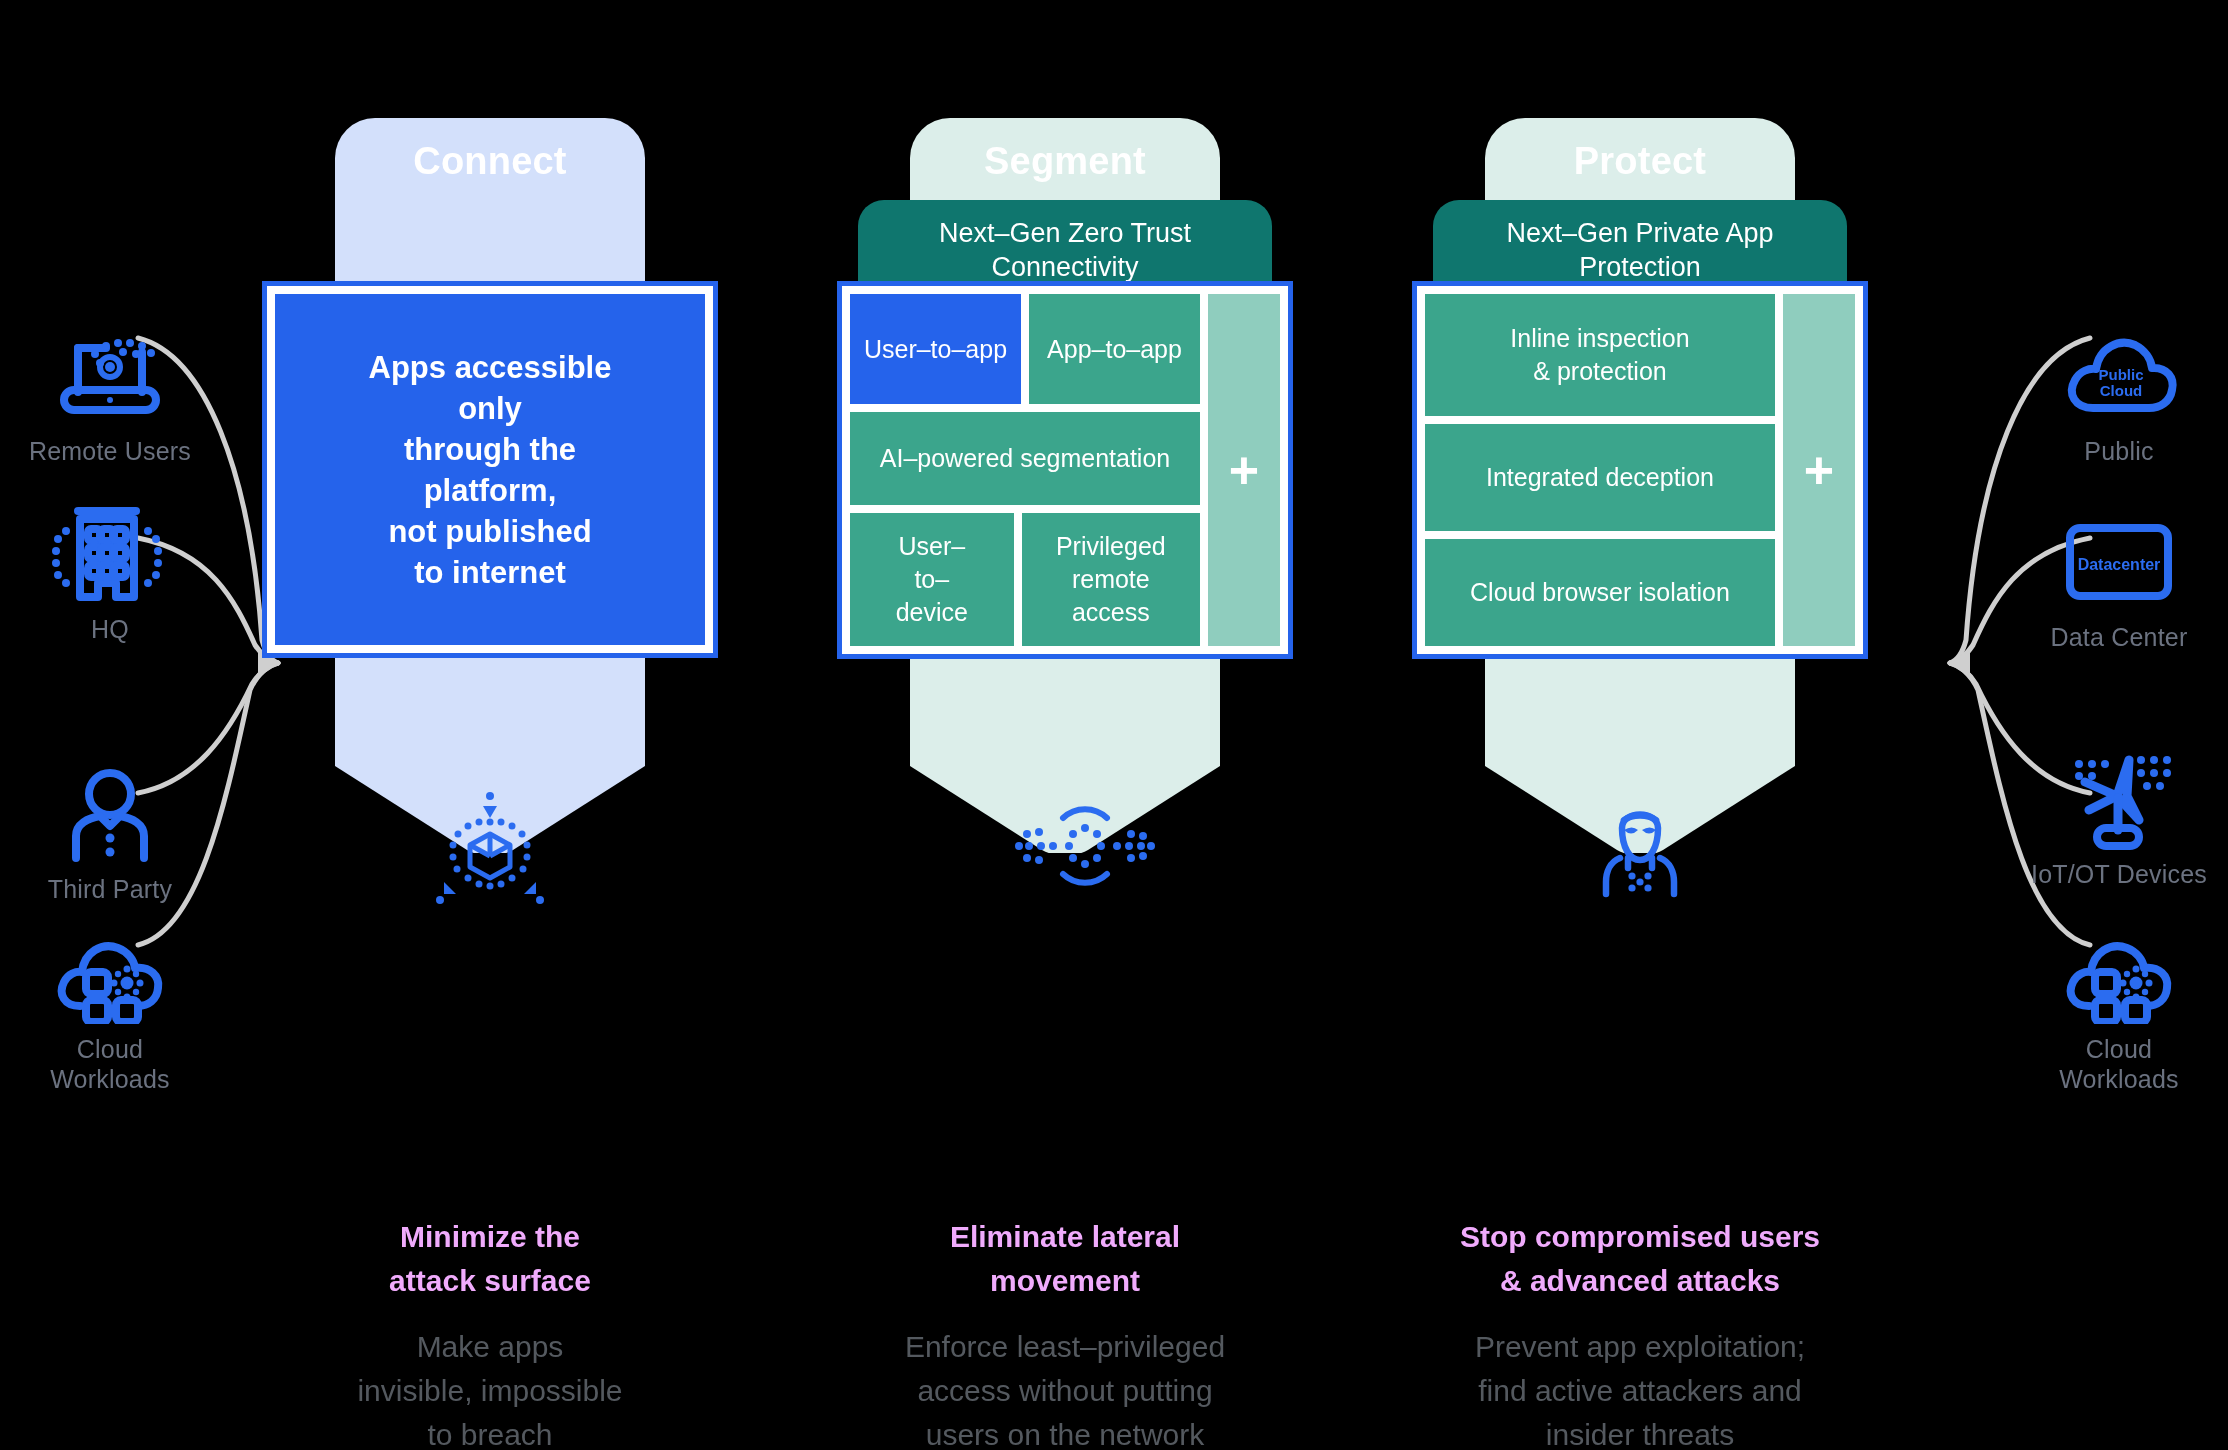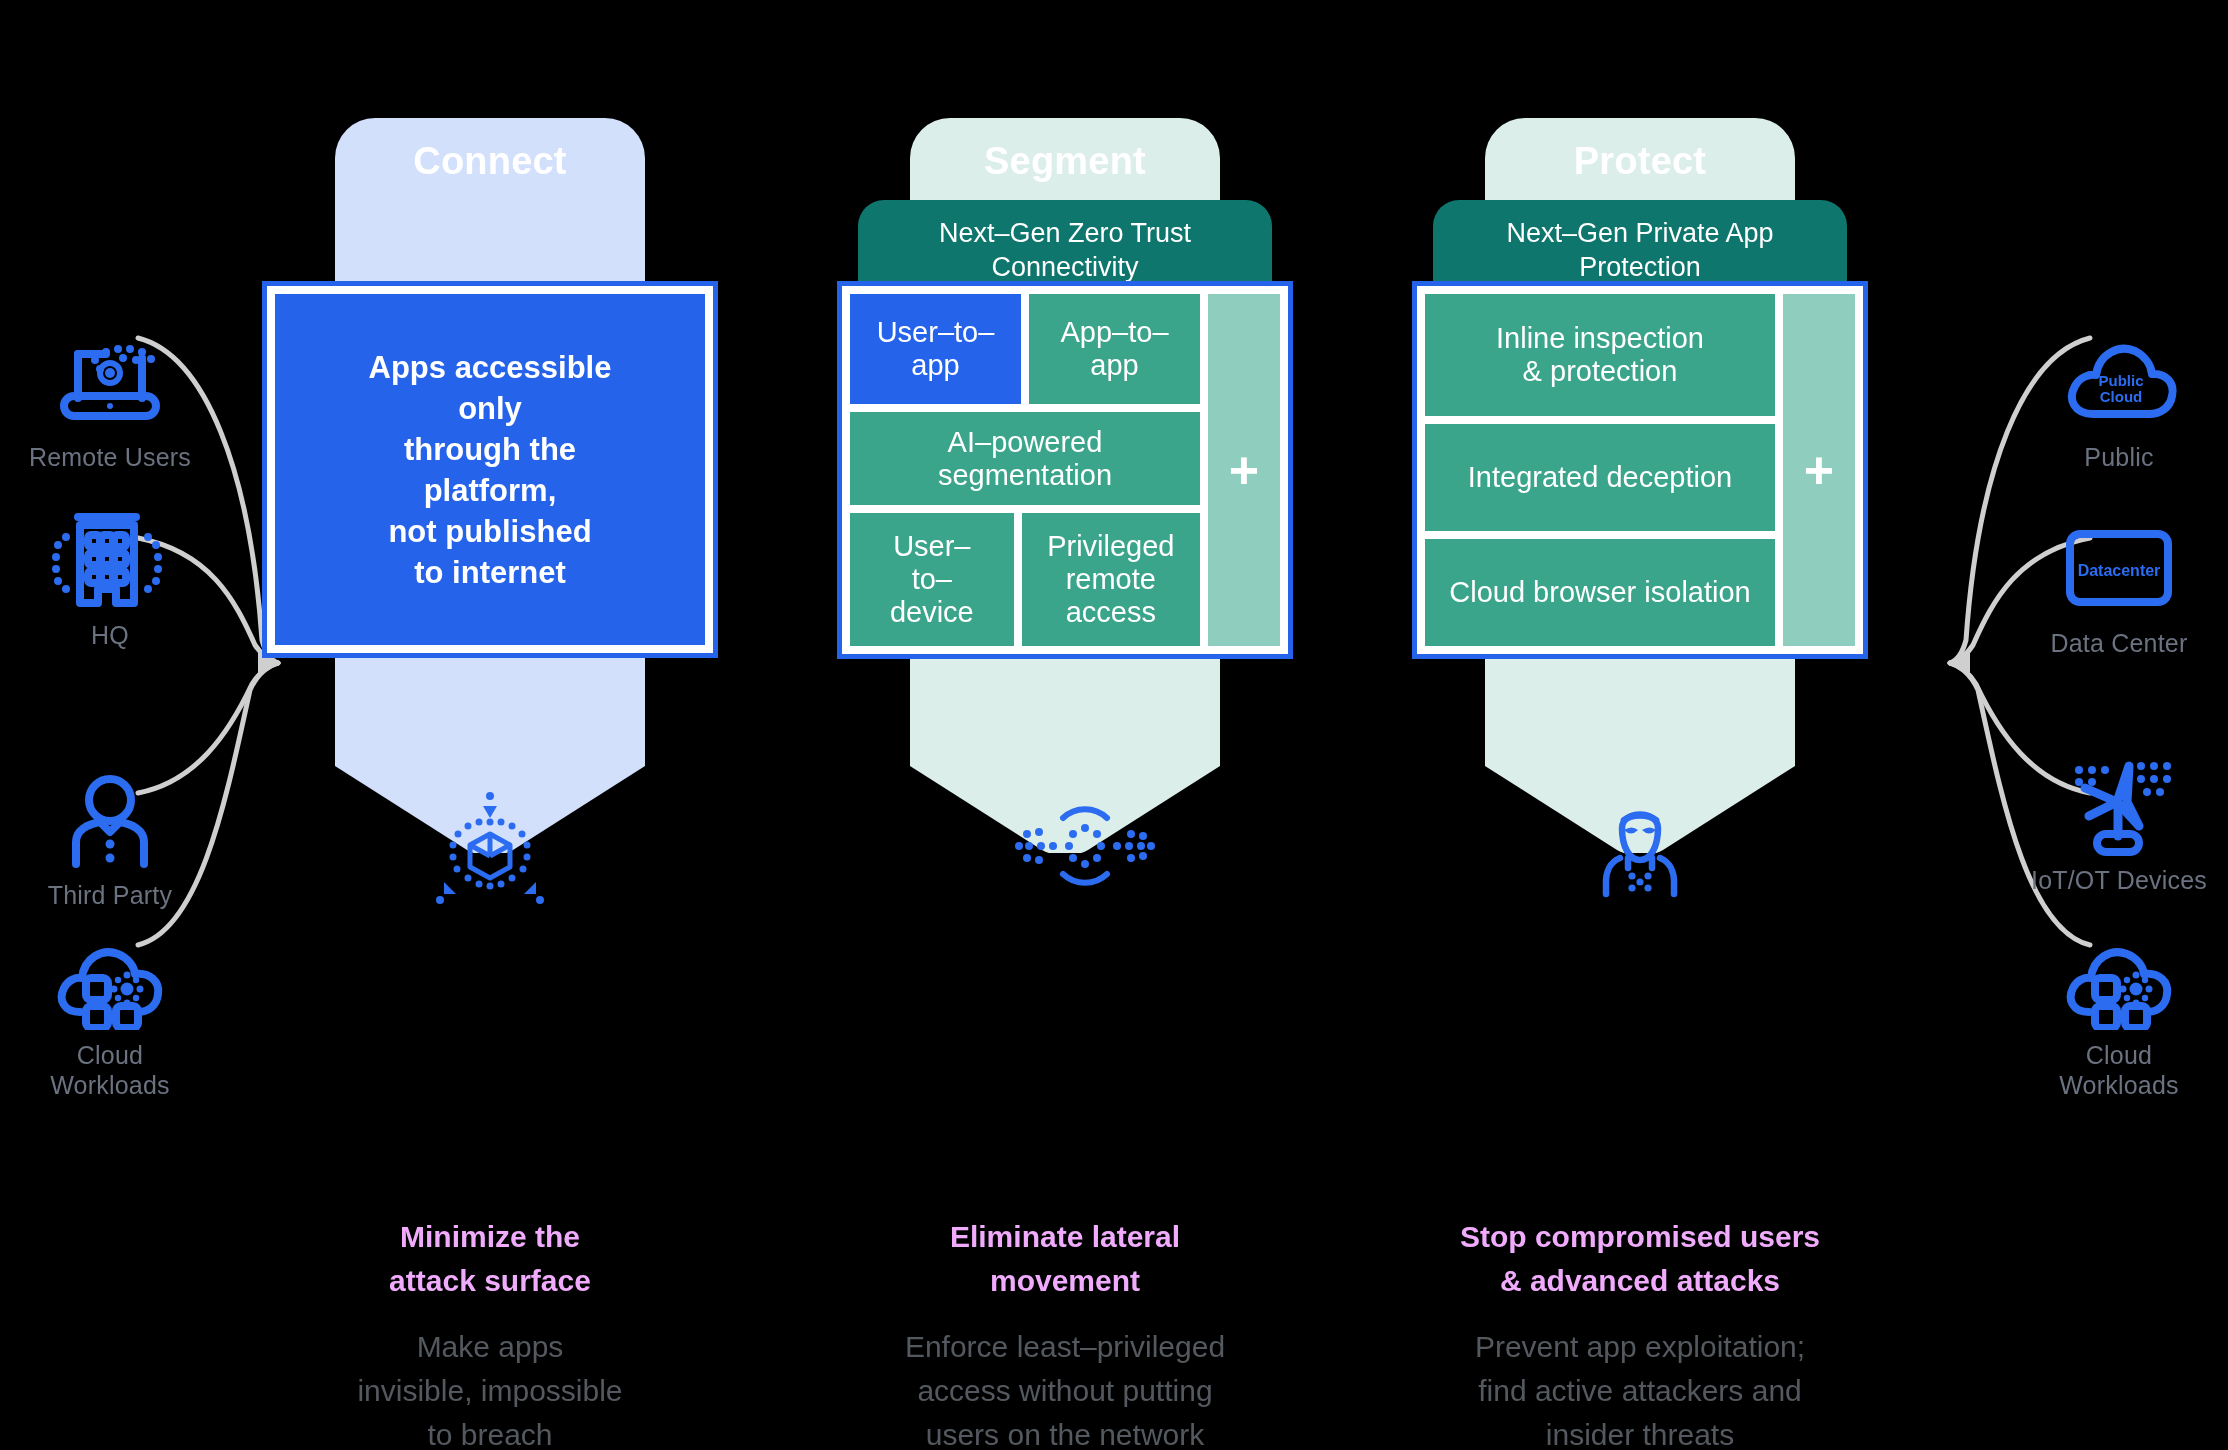--- a/index.html
+++ b/index.html
@@ -4,21 +4,21 @@
 <style>
   html,body{margin:0;padding:0;background:#000;}
   body{
     width:2228px;height:1450px;position:relative;overflow:hidden;
     font-family:"Liberation Sans","DejaVu Sans",sans-serif;
     -webkit-font-smoothing:antialiased;
   }
   .stage{position:absolute;inset:0;}
 
   
-  .rail{position:absolute;top:6px;width:230px;height:1022px;}
+  .rail{position:absolute;top:0;width:230px;height:1022px;}
   .rail.left{left:0;padding-left:28px;}
   .rail.right{right:0;}
   .device{position:absolute;width:230px;display:flex;flex-direction:column;align-items:center;}
   .device .glyph{width:120px;height:108px;display:flex;align-items:center;justify-content:center;}
   .device .dlabel{
     margin-top:6px;color:#6b7280;font-size:25px;line-height:30px;text-align:center;
     letter-spacing:.2px;
   }
   .left .device{left:-5px;}
   .right .device{left:6px;}
@@ -68,21 +68,21 @@
     border:5px solid #2563eb;background:#fff;box-sizing:border-box;
     padding:8px;
   }
   .card.tall{top:281px;height:378px;}
 
   .grid{display:flex;gap:8px;height:100%;width:100%;box-sizing:border-box;}
   .gmain{flex:1;display:flex;flex-direction:column;gap:8px;}
   .grow{display:flex;gap:8px;}
   .cell{
     display:flex;align-items:center;justify-content:center;text-align:center;
-    color:#fff;font-size:29px;line-height:33px;padding:4px 8px;box-sizing:border-box;
+    color:#fff;font-size:25px;line-height:33px;padding:4px 8px;box-sizing:border-box;
   }
   .cell.blue{background:#2563eb;}
   .cell.teal{background:#3ba58c;}
   .plus{
     width:72px;background:#8fcdbe;display:flex;align-items:center;justify-content:center;
     color:#fff;font-size:52px;font-weight:bold;line-height:1;
   }
 
   
   .panel{

